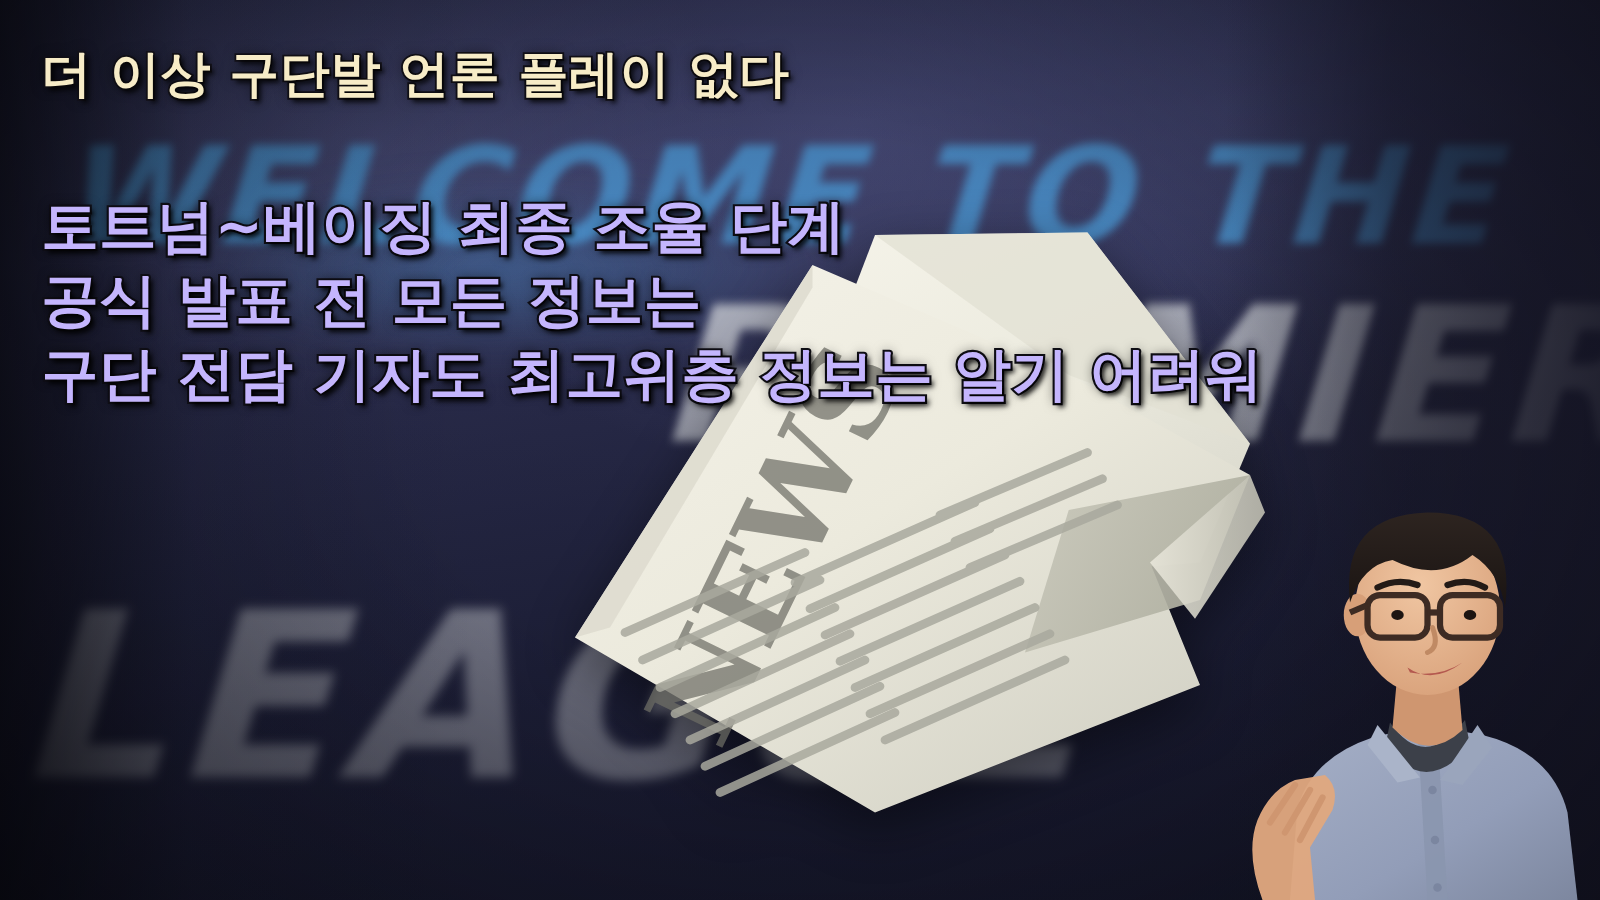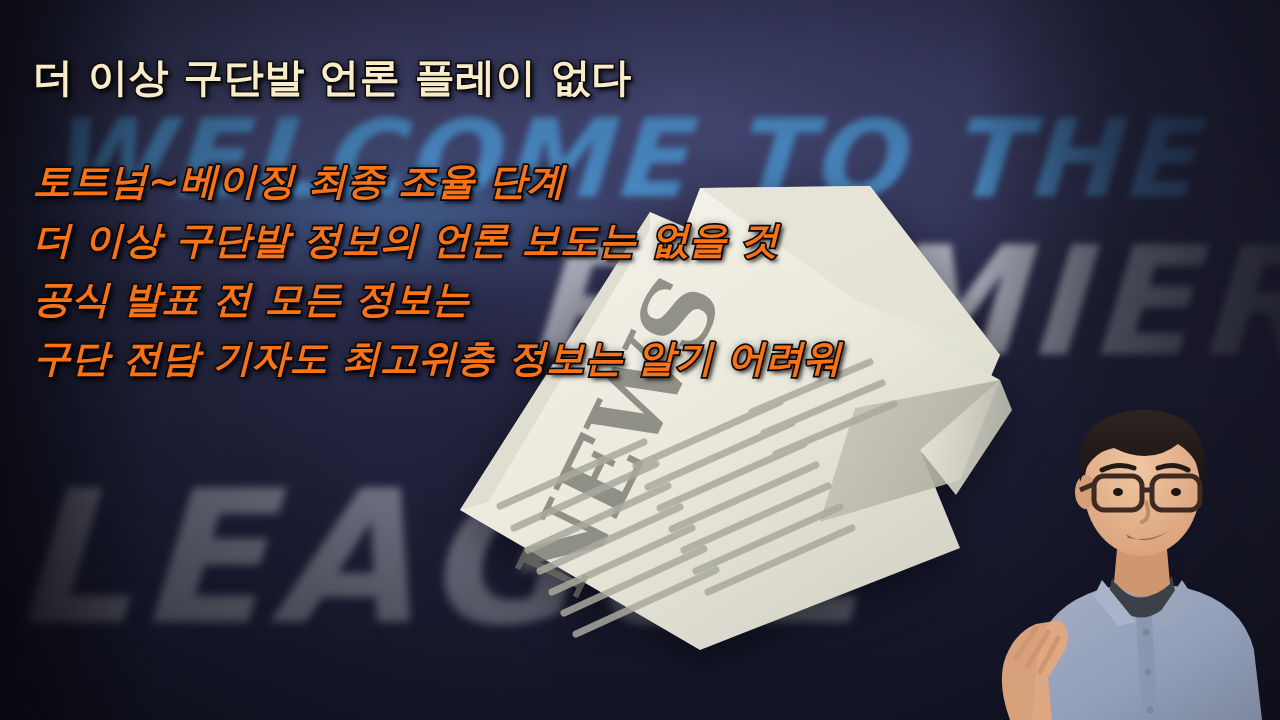--- a/index.html
+++ b/index.html
@@ -100,52 +100,51 @@
   .presenter {
     position: absolute;
     right: 0; bottom: 0;
     width: 290px; height: 350px;
     overflow: hidden;
   }
 
   
   .headline {
     position: absolute;
-    left: 33px; top: 50px;
+    left: 33px; top: 32px;
     font-size: 40px;
     font-weight: 700;
     letter-spacing: 0.5px;
     color: #f7ecc7;
     white-space: nowrap;
     -webkit-text-stroke: 3px #15131a;
     paint-order: stroke fill;
     text-shadow:
       3px 3px 4px rgba(0,0,0,0.85),
       0 0 10px rgba(0,0,0,0.6);
   }
   .body-lines {
     position: absolute;
     left: 33px; top: 152px;
     display: flex;
     flex-direction: column;
     gap: 0px;
   }
   .body-line {
-    font-size: 38px;
+    font-size: 46px;
     font-weight: 700;
     line-height: 59px;
     letter-spacing: 0.3px;
-    color: #f97316;
+    color: #c4b5fd;
     white-space: nowrap;
     -webkit-text-stroke: 3.4px #111018;
     paint-order: stroke fill;
     text-shadow:
       3px 3px 4px rgba(0,0,0,0.9),
       0 0 9px rgba(0,0,0,0.65);
-    font-style: italic;
   }
 </style>
 </head>
 <body>
 
 <div id="stage">
 
   <div class="bg-base"></div>
   <div class="bg-blue-glow"></div>
 
@@ -277,18 +276,17 @@
         <line x1="38" y1="296" x2="58" y2="262"></line>
         <line x1="50" y1="302" x2="68" y2="268"></line>
       </g>
     </g>
   </svg>
 
   <div class="headline">더 이상 구단발 언론 플레이 없다</div>
 
   <div class="body-lines">
     <div class="body-line">토트넘~베이징 최종 조율 단계</div>
-    <div class="body-line">더 이상 구단발 정보의 언론 보도는 없을 것</div>
     <div class="body-line">공식 발표 전 모든 정보는</div>
     <div class="body-line">구단 전담 기자도 최고위층 정보는 알기 어려워</div>
   </div>
 
 </div>
 
 </body></html>

